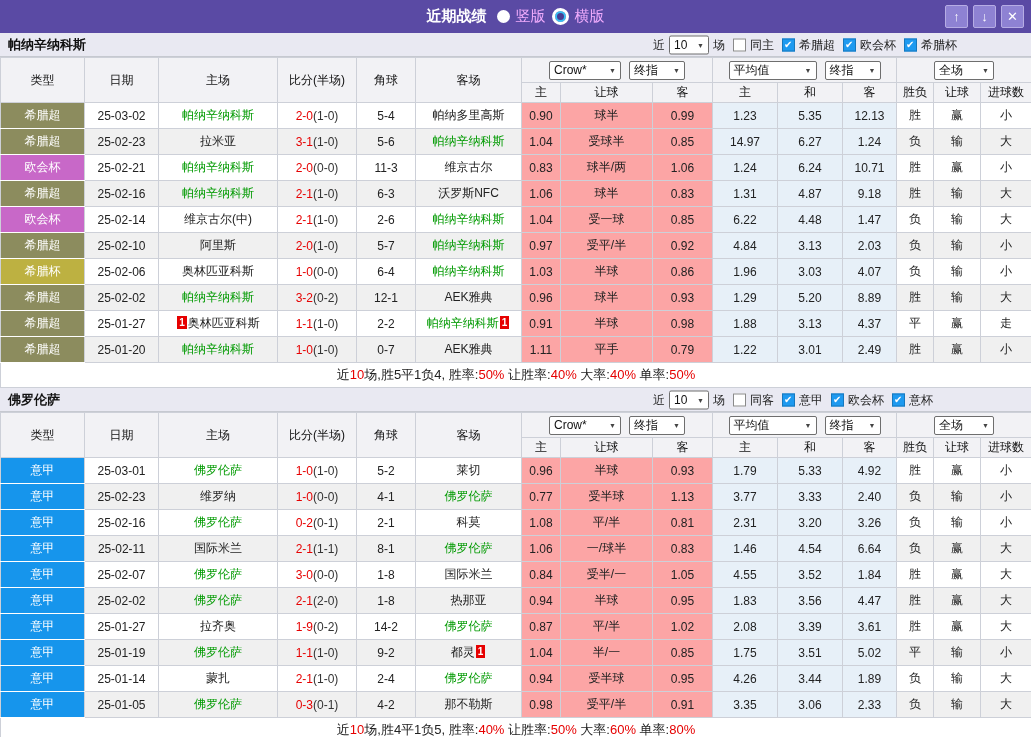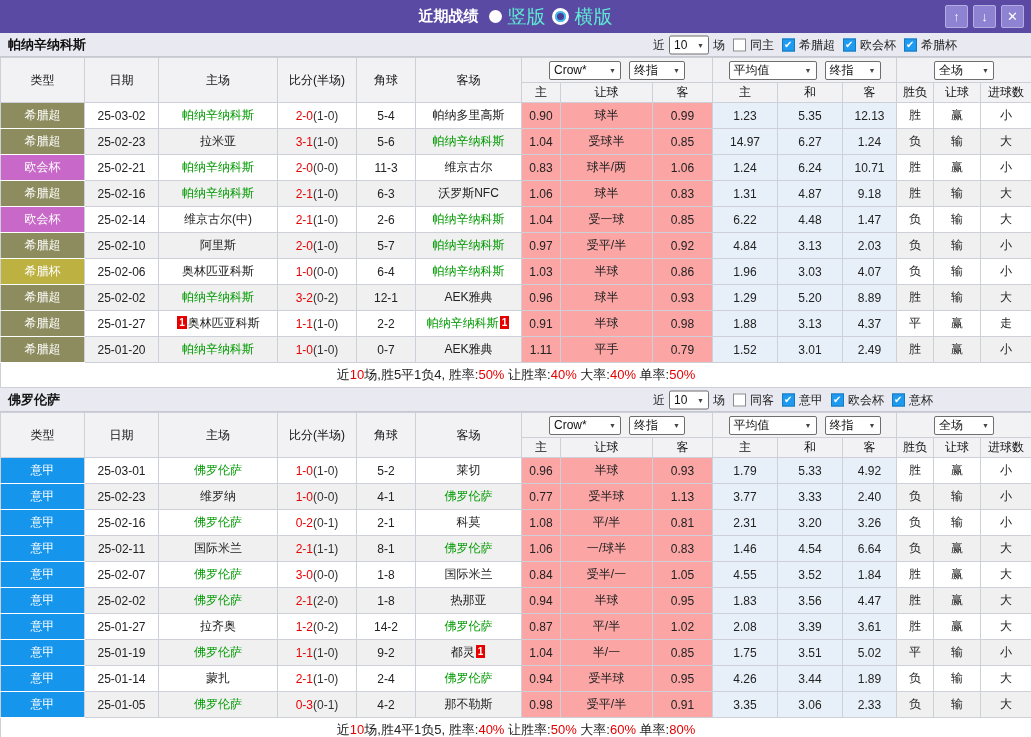--- a/index.html
+++ b/index.html
@@ -9,21 +9,21 @@
   
   .titlebar { height:33px; background:#5a4aa4; position:relative; }
   .tb-center { position:absolute; inset:0; display:flex; align-items:center;
     justify-content:center; gap:10px; }
   .tb-title { color:#fff; font-weight:bold; font-size:15px; }
   .radio-group { display:flex; align-items:center; gap:6px; }
   .radio { display:inline-block; border-radius:50%; }
   .radio.solid { width:13px; height:13px; background:#fff; }
   .radio.ring  { width:17px; height:17px; border:3px solid #fff;
     background:#4a3d92; box-shadow: inset 0 0 0 2px #39bdf2; }
-  .radio-label { color:#5eead4; font-size:19px;text-align:center; }
+  .radio-label { color:#f0abfc; font-size:15px;text-align:center; }
   .tb-buttons { position:absolute; right:7px; top:5px; display:flex; gap:5px; }
   .win-btn { width:23px; height:23px; background:#8e82d3; border:1px solid #b6ace4;
     border-radius:2px; color:#fff; display:flex; align-items:center; justify-content:center;
     font-size:13px; font-weight:bold; cursor:default; }
 
   
   .sec-head { height:24px; background:#e9e9f2; position:relative;
     border-bottom:1px solid #c6c9d0; }
   .team-title { position:absolute; left:8px; top:50%; transform:translateY(-50%);
     font-weight:bold; font-size:13px; color:#111; }
@@ -326,21 +326,21 @@
           <tr class="alt">
             <td class="type" style="background: rgb(140, 140, 94);">希腊超</td>
             <td class="date">25-01-20</td>
             <td class="teamcell"><span class="tname focus">帕纳辛纳科斯</span></td>
             <td class="score"><span class="ft">1-0</span><span class="ht">(1-0)</span></td>
             <td class="corner">0-7</td>
             <td class="teamcell"><span class="tname">AEK雅典</span></td>
             <td class="odds">1.11</td>
             <td class="odds">平手</td>
             <td class="odds">0.79</td>
-            <td class="avg">1.52</td>
+            <td class="avg">1.22</td>
             <td class="avg">3.01</td>
             <td class="avg">2.49</td>
             <td class="res c-red">胜</td>
             <td class="res c-red">赢</td>
             <td class="res c-blue">小</td>
           </tr>
         </tbody>
         <tfoot>
           <tr>
             <td class="summary" colspan="15"><span>近</span><span class="c-red">10</span><span>场,胜5平1负4, 胜率:</span><span class="c-red">50%</span><span> 让胜率:</span><span class="c-red">40%</span><span> 大率:</span><span class="c-red">40%</span><span> 单率:</span><span class="c-red">50%</span></td>
@@ -525,21 +525,21 @@
             <td class="avg">3.56</td>
             <td class="avg">4.47</td>
             <td class="res c-red">胜</td>
             <td class="res c-red">赢</td>
             <td class="res c-red">大</td>
           </tr>
           <tr>
             <td class="type" style="background: rgb(22, 149, 236);">意甲</td>
             <td class="date">25-01-27</td>
             <td class="teamcell"><span class="tname">拉齐奥</span></td>
-            <td class="score"><span class="ft">1-2</span><span class="ht">(0-2)</span></td>
+            <td class="score"><span class="ft">1-9</span><span class="ht">(0-2)</span></td>
             <td class="corner">14-2</td>
             <td class="teamcell"><span class="tname focus">佛罗伦萨</span></td>
             <td class="odds">0.87</td>
             <td class="odds">平/半</td>
             <td class="odds">1.02</td>
             <td class="avg">2.08</td>
             <td class="avg">3.39</td>
             <td class="avg">3.61</td>
             <td class="res c-red">胜</td>
             <td class="res c-red">赢</td>

